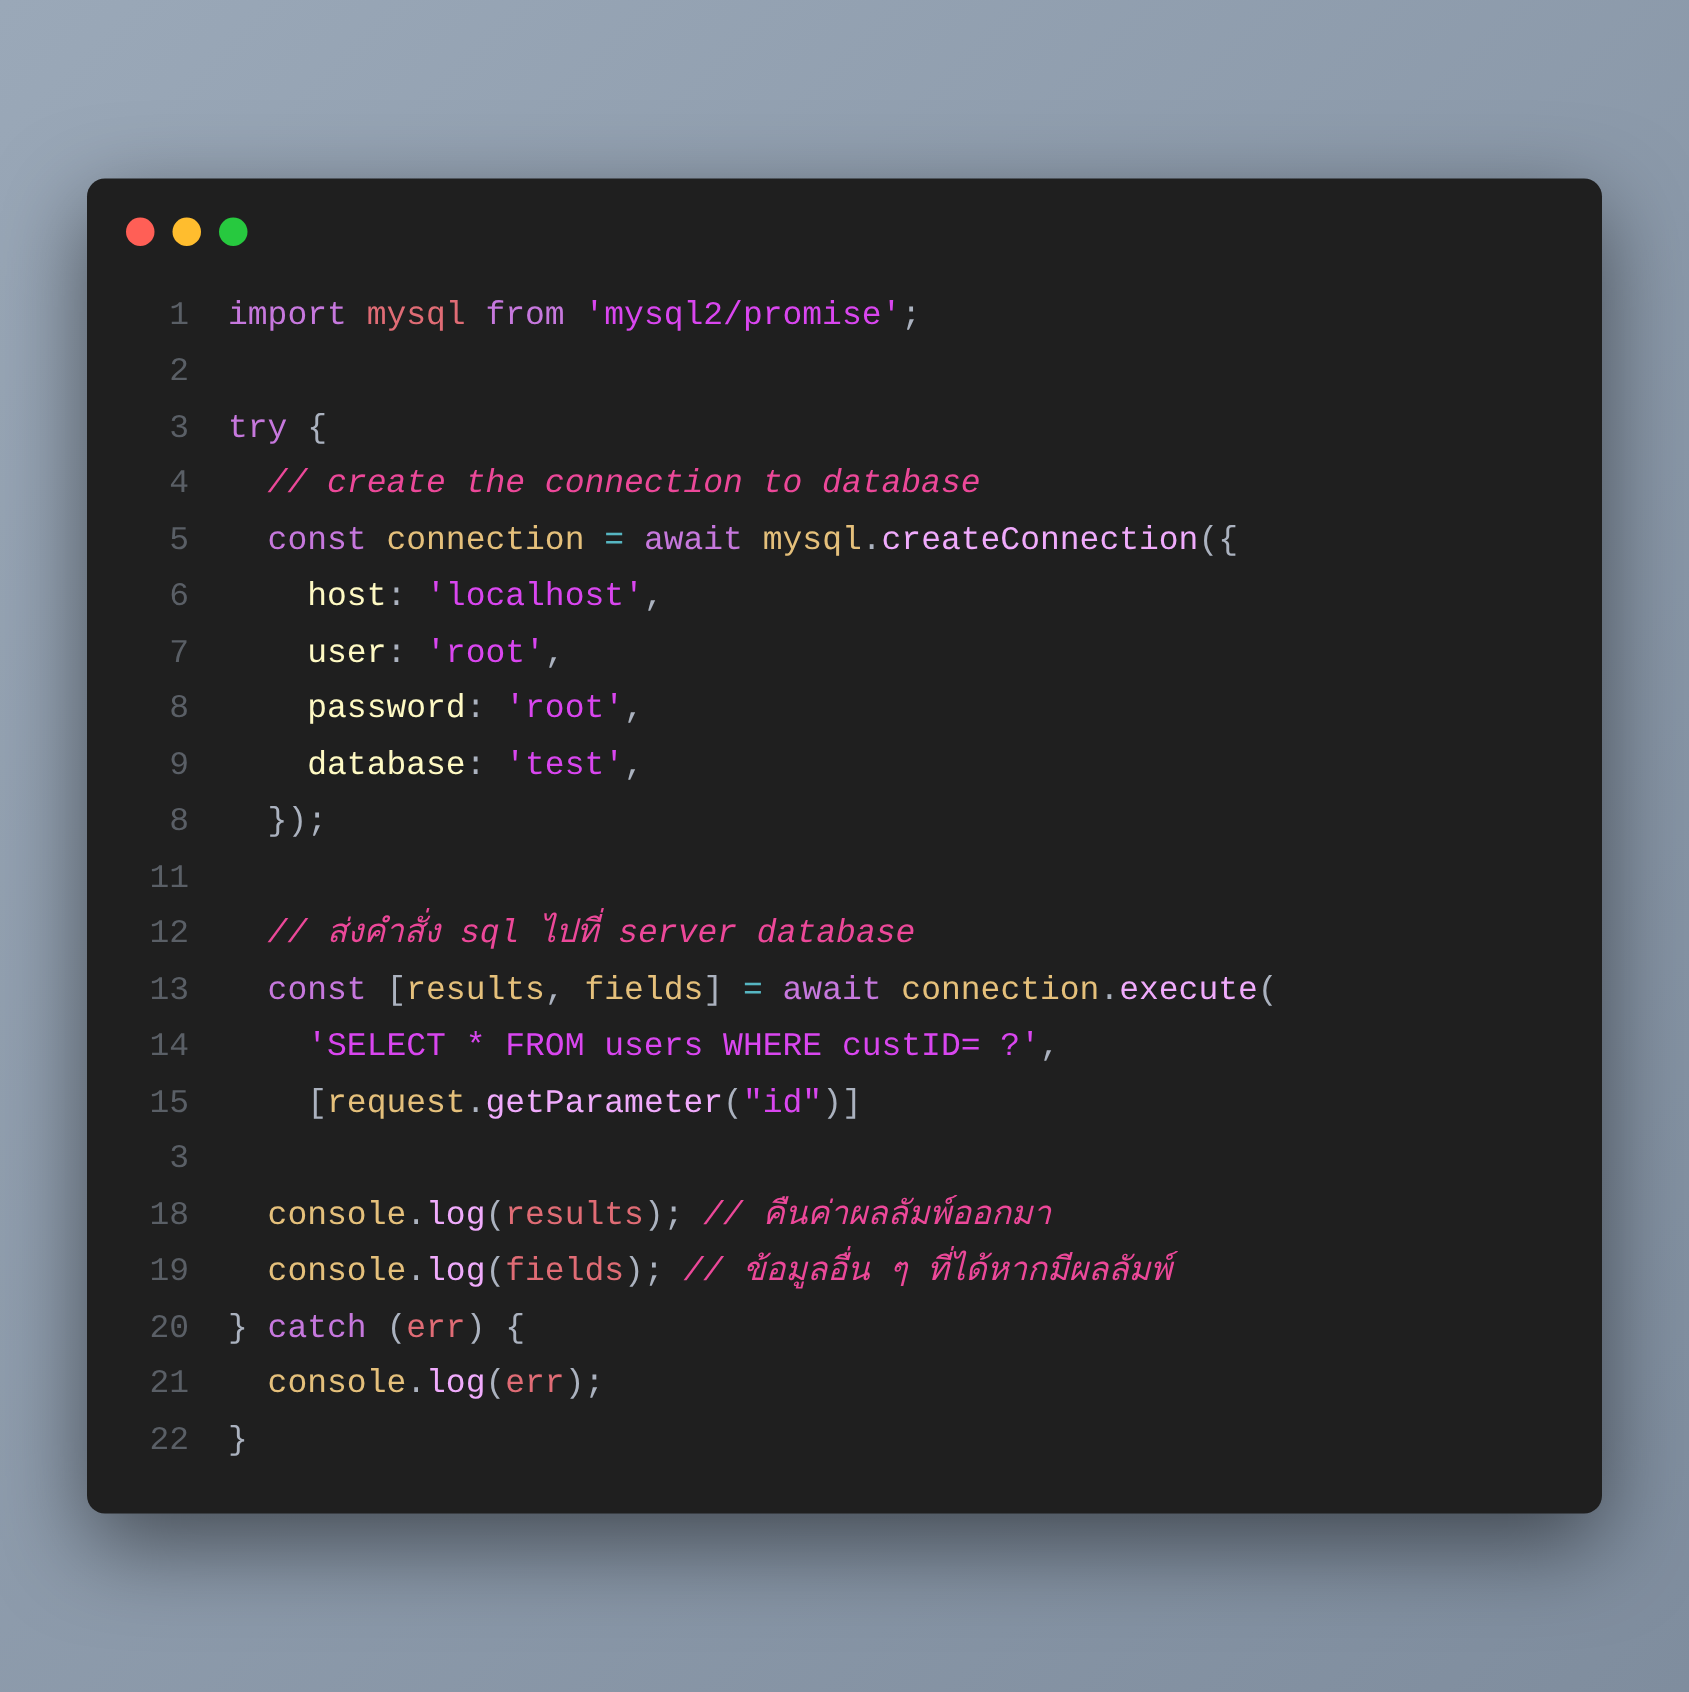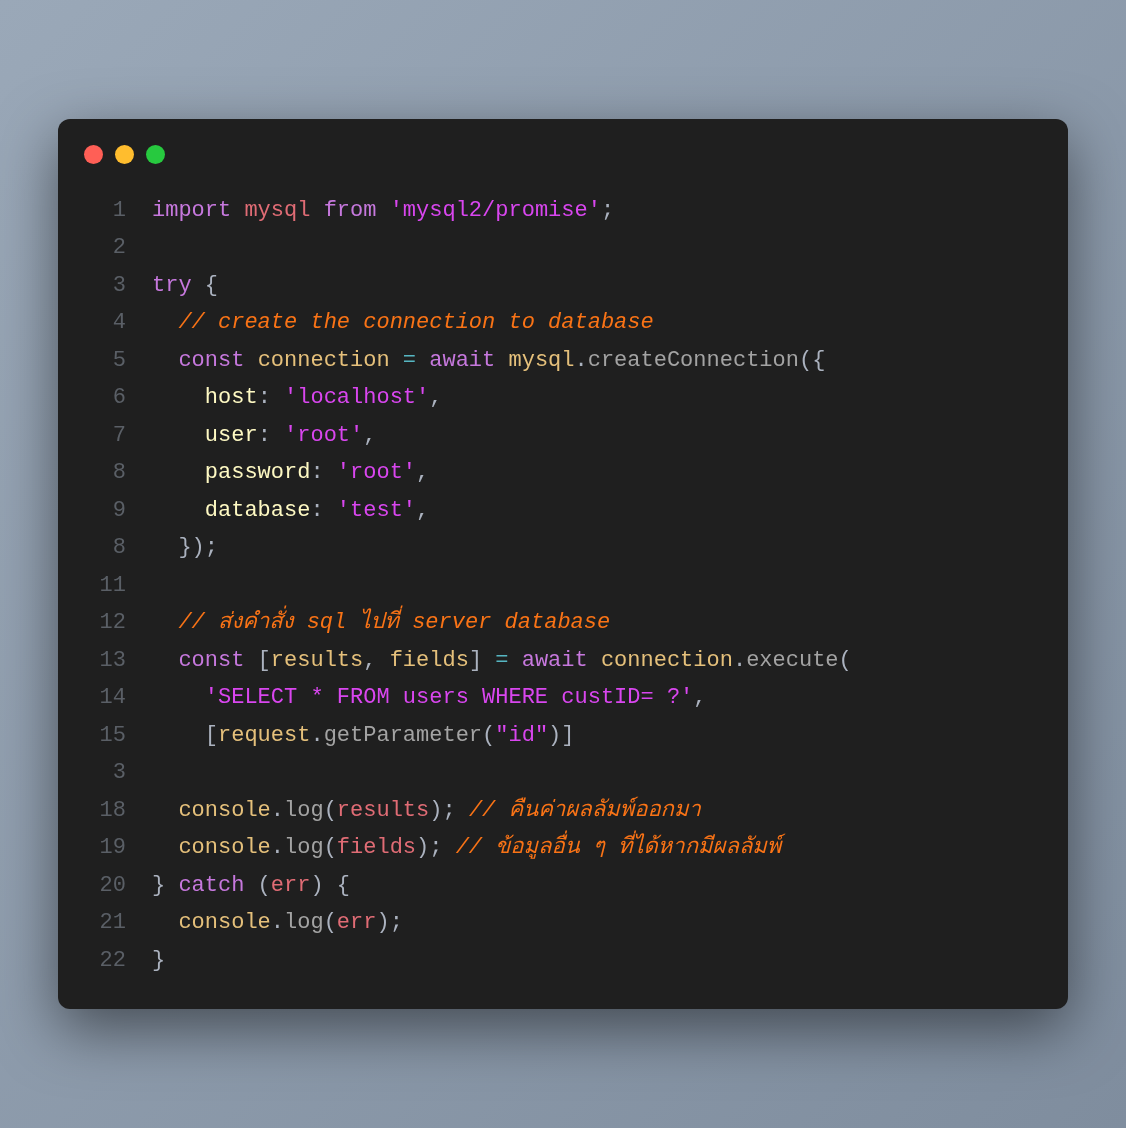--- a/index.html
+++ b/index.html
@@ -50,22 +50,22 @@
     color: #5a5f66;
     user-select: none;
     flex-shrink: 0;
     margin-right: 26px;
   }
   .txt { color: #d4d4d4; }
   .kw { color: #c678dd; text-align: center; }       
   .ident { color: #e06c75; }    
   .prop { color: #fef9c3; font-family: Liberation Mono, monospace; }     
   .str { color: #d946ef; }      
-  .com { color: #f97316; font-style: italic; } 
-  .fn { color: #a3a3a3; }       
+  .com { color: #ec4899; font-style: italic; } 
+  .fn { color: #f0abfc; }       
   .obj { color: #e5c07b; text-align: right; }      
   .punct { color: #abb2bf; }    
   .op { color: #56b6c2; }    
 </style>
 </head>
 <body>
 
 <div class="window">
   <div class="titlebar">
     <div class="traffic-light tl-red"></div>

